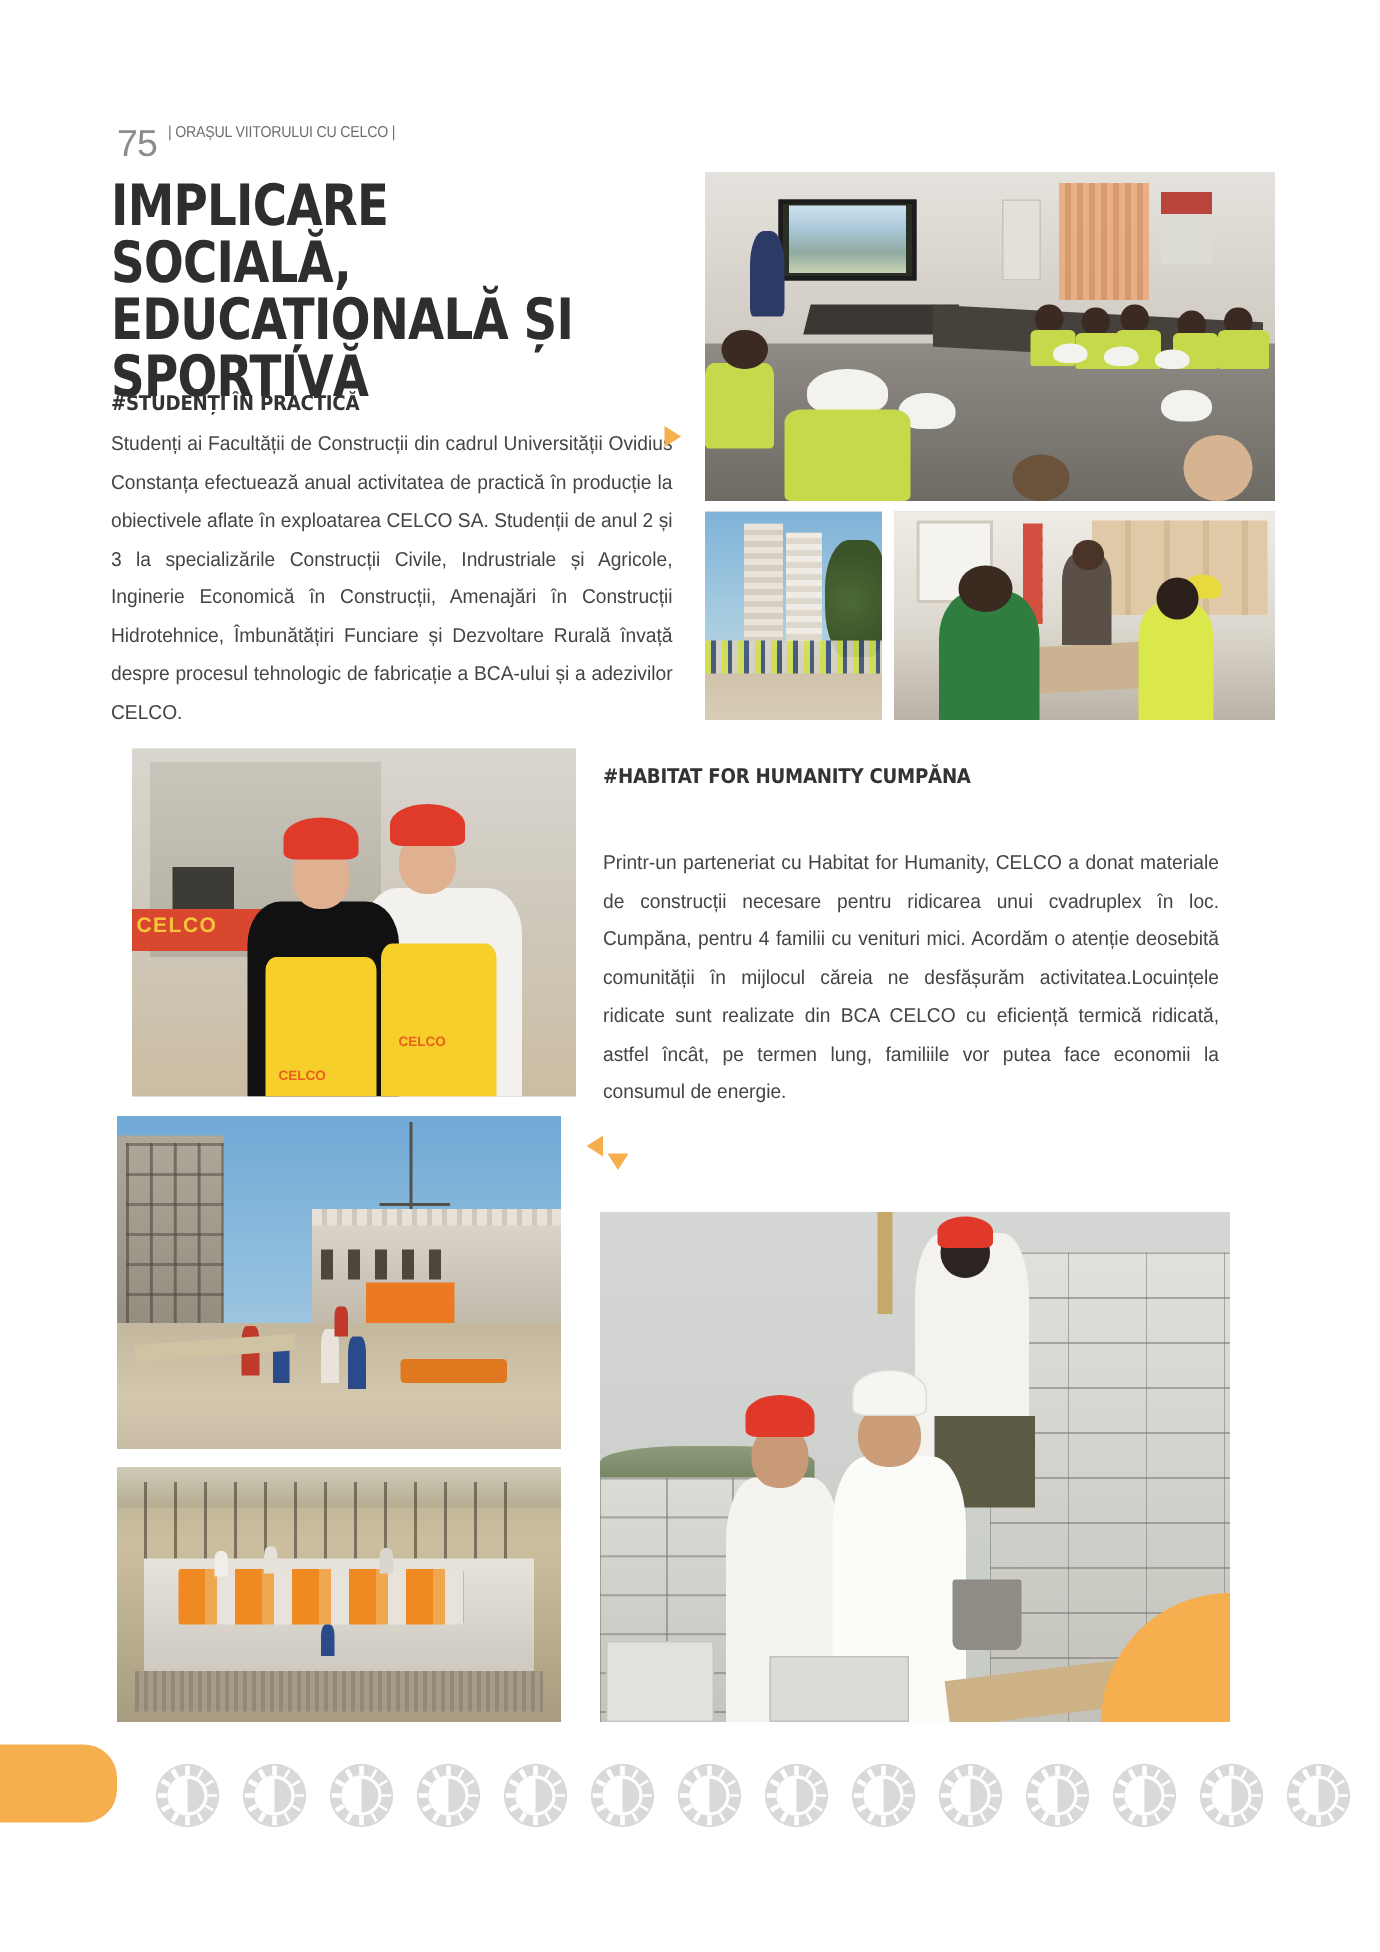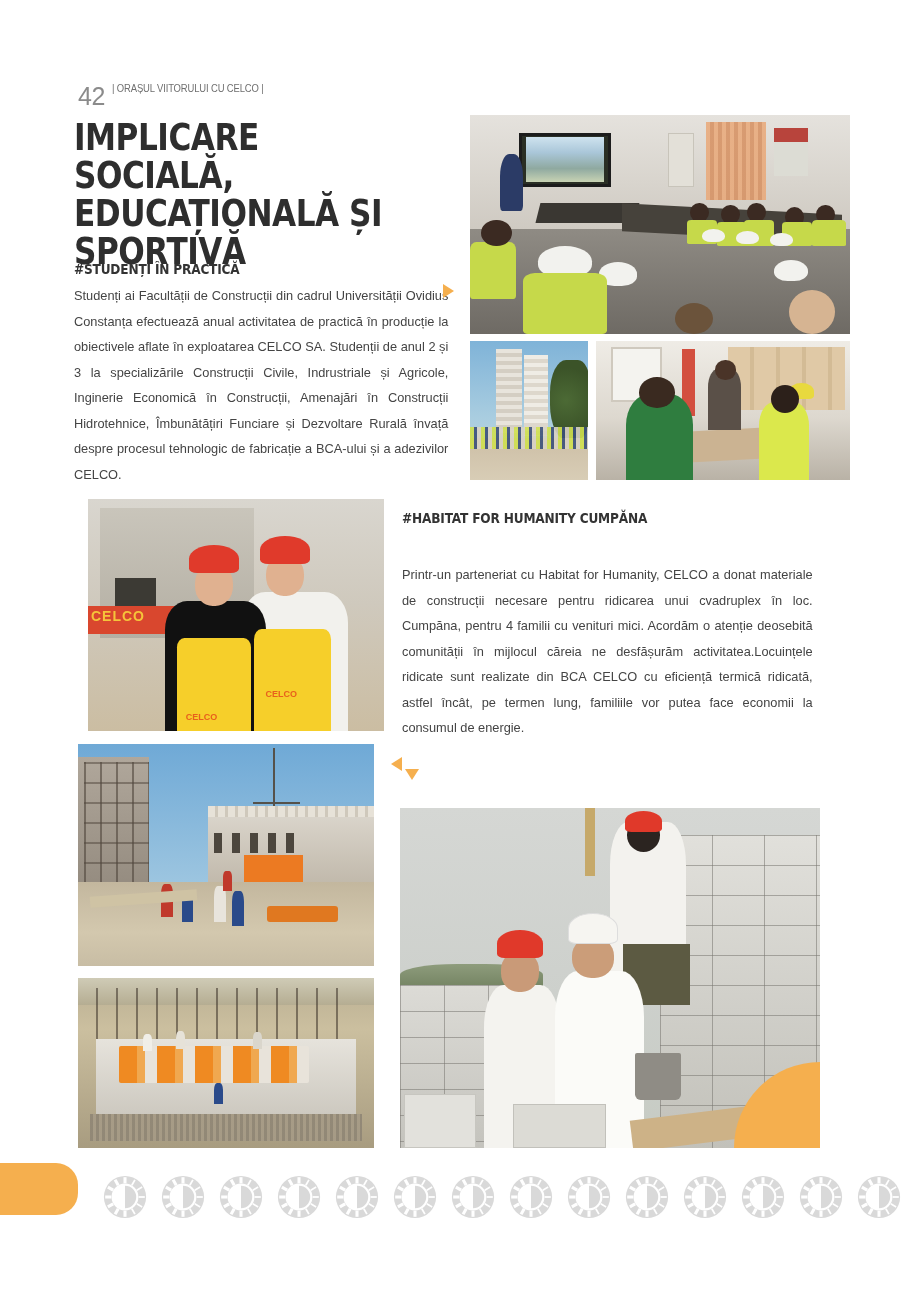--- a/index.html
+++ b/index.html
@@ -452,21 +452,21 @@
     position:absolute; left:103px; bottom:82px;
     display:flex; gap:14px; align-items:center;
   }
   .gear-icon { width:44px; height:44px; flex:0 0 auto; display:block; }
 </style>
 </head>
 <body>
 
 <div class="page">
 
-  <div class="page-number">42</div>
+  <div class="page-number">75</div>
   <div class="running-head">| ORAȘUL VIITORULUI CU CELCO |</div>
 
   <h1 class="main-title">IMPLICARE SOCIALĂ, EDUCAȚIONALĂ ȘI SPORTIVĂ</h1>
 
   <h2 class="sec-head" id="head-studenti">#STUDENȚI ÎN PRACTICĂ</h2>
   <p class="body-par" id="par-studenti">Studenți ai Facultății de Construcții din cadrul Universității Ovidius Constanța efectuează anual activitatea de practică în producție la obiectivele aflate în exploatarea CELCO SA. Studenții de anul 2 și 3 la specializările Construcții Civile, Indrustriale și Agricole, Inginerie Economică în Construcții, Amenajări în Construcții Hidrotehnice, Îmbunătățiri Funciare și Dezvoltare Rurală învață despre procesul tehnologic de fabricație a BCA-ului și a adezivilor CELCO.</p>
 
   <h2 class="sec-head" id="head-habitat">#HABITAT FOR HUMANITY CUMPĂNA</h2>
   <p class="body-par" id="par-habitat">Printr-un parteneriat cu Habitat for Humanity, CELCO a donat materiale de construcții necesare pentru ridicarea unui cvadruplex în loc. Cumpăna, pentru 4 familii cu venituri mici. Acordăm o atenție deosebită comunității în mijlocul căreia ne desfășurăm activitatea.Locuințele ridicate sunt realizate din BCA CELCO cu eficiență termică ridicată, astfel încât, pe termen lung, familiile vor putea face economii la consumul de energie.</p>
 

